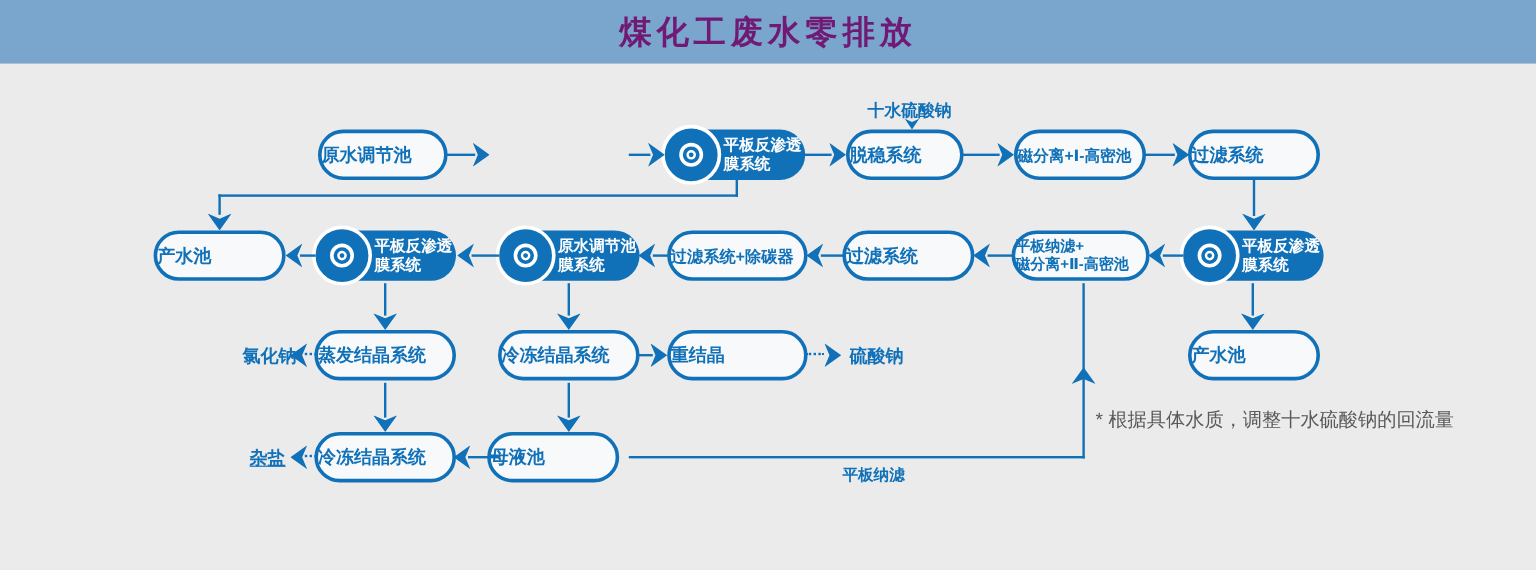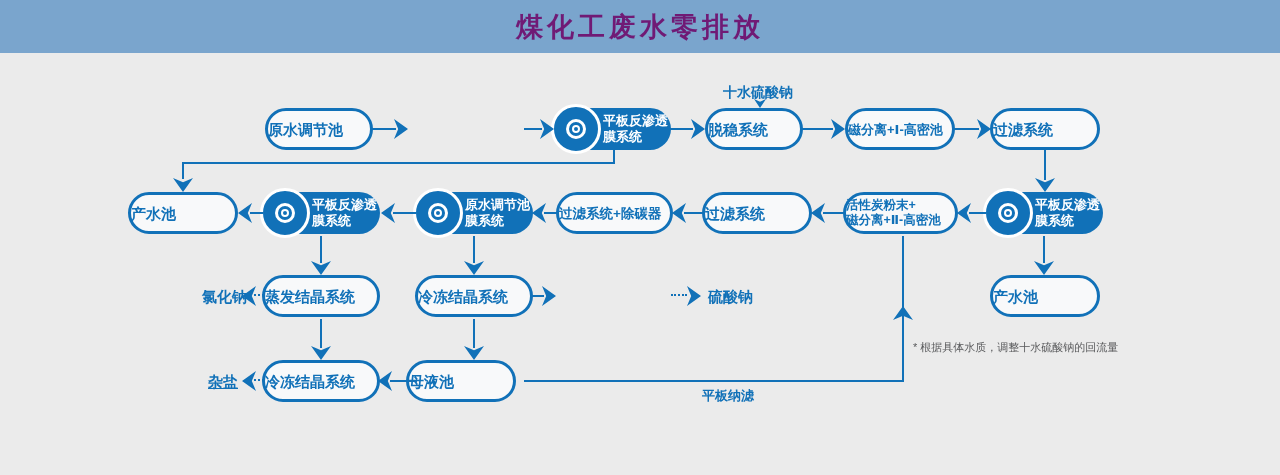--- a/index.html
+++ b/index.html
@@ -38,21 +38,21 @@
   .head.right{width:14px;height:20px;clip-path:polygon(0 0,100% 50%,0 100%,30% 50%);}
   .head.left{width:14px;height:20px;clip-path:polygon(100% 0,0 50%,100% 100%,70% 50%);}
   .head.down{width:20px;height:14px;clip-path:polygon(0 0,50% 100%,100% 0,50% 30%);}
   .head.up{width:20px;height:14px;clip-path:polygon(0 100%,50% 0,100% 100%,50% 70%);}
   .head.small{width:12px;height:9px;}
   .lbl{position:absolute;color:var(--accent);font-weight:bold;font-size:15px;white-space:nowrap;}
   .lbl.c{transform:translateX(-50%);}
   .lbl.r{transform:translateX(-100%);}
   .lbl.sm{font-size:14px;}
   .lbl.xs{font-size:13px;}
-  .note{position:absolute;color:#58595b;font-size:11px;white-space:nowrap;font-weight:normal;}
+  .note{position:absolute;color:#58595b;font-size:16px;white-space:nowrap;font-weight:normal;}
 </style>
 </head>
 <body>
 
 <div class="canvas">
 
   <div class="banner">
     <h1>煤化工废水零排放</h1>
   </div>
 
@@ -93,36 +93,39 @@
     <span>原水调节池</span>
     <span>膜系统</span>
   </div>
   <div class="pill fs135" style="left:556px;top:192px;width:117px;">
     <span>过滤系统+除碳器</span>
   </div>
   <div class="pill" style="left:702px;top:192px;width:110px;">
     <span>过滤系统</span>
   </div>
   <div class="pill two" style="left:843px;top:192px;width:115px;">
-    <span>活性炭粉末+</span>
+    <span>平板纳滤+</span>
     <span>磁分离+Ⅱ-高密池</span>
   </div>
   <div class="pill blue" style="left:985px;top:192px;width:118px;">
     <span class="disc">
         <span class="ring"></span>
       </span>
     <span>平板反渗透</span>
     <span>膜系统</span>
   </div>
 
   <div class="pill" style="left:415px;top:275px;width:118px;">
     <span>冷冻结晶系统</span>
   </div>
   <div class="pill" style="left:262px;top:275px;width:118px;">
     <span>蒸发结晶系统</span>
+  </div>
+  <div class="pill" style="left:556px;top:275px;width:117px;">
+    <span>重结晶</span>
   </div>
   <div class="pill" style="left:990px;top:275px;width:110px;">
     <span>产水池</span>
   </div>
 
   <div class="pill" style="left:262px;top:360px;width:118px;">
     <span>冷冻结晶系统</span>
   </div>
   <div class="pill" style="left:406px;top:360px;width:110px;">
     <span>母液池</span>

